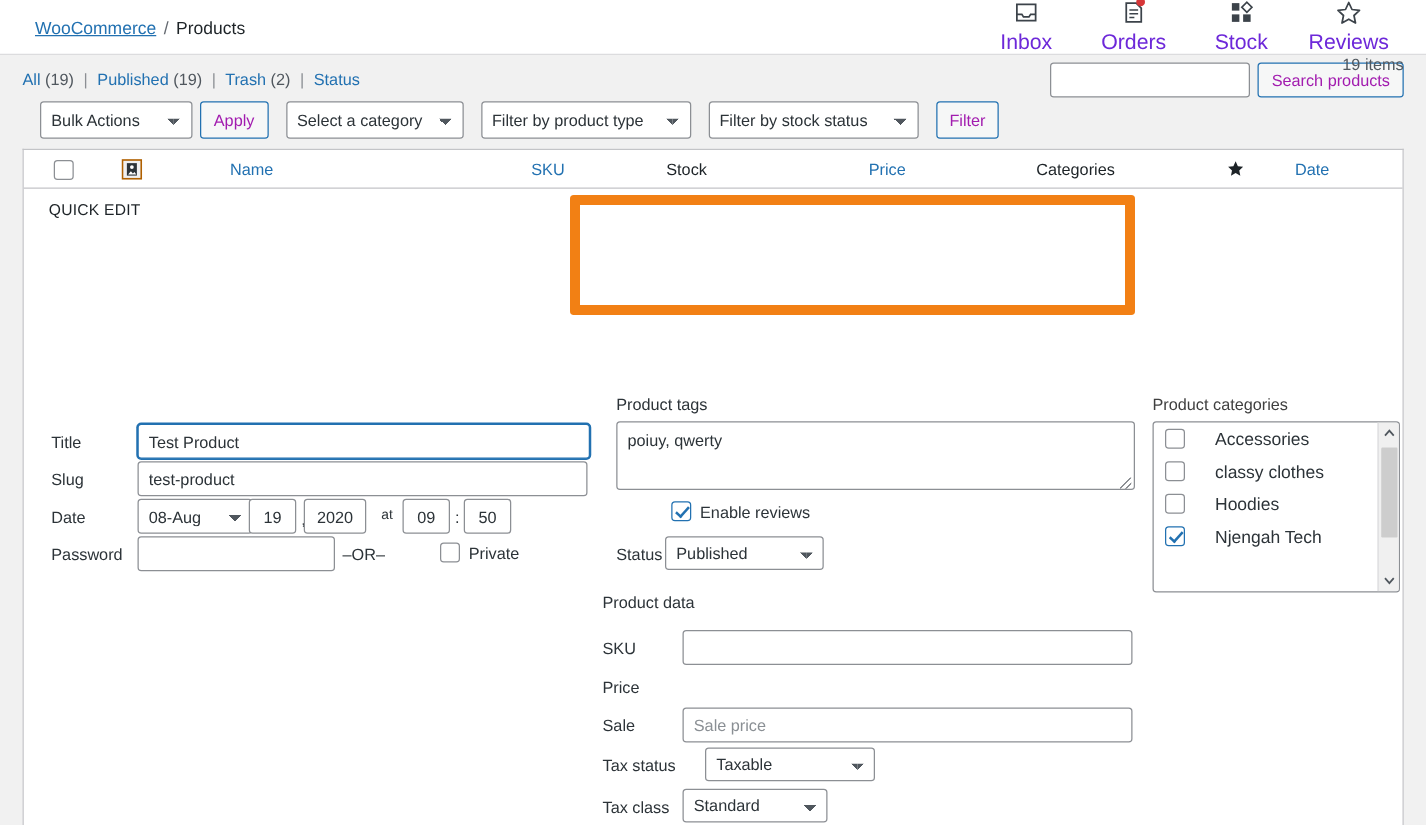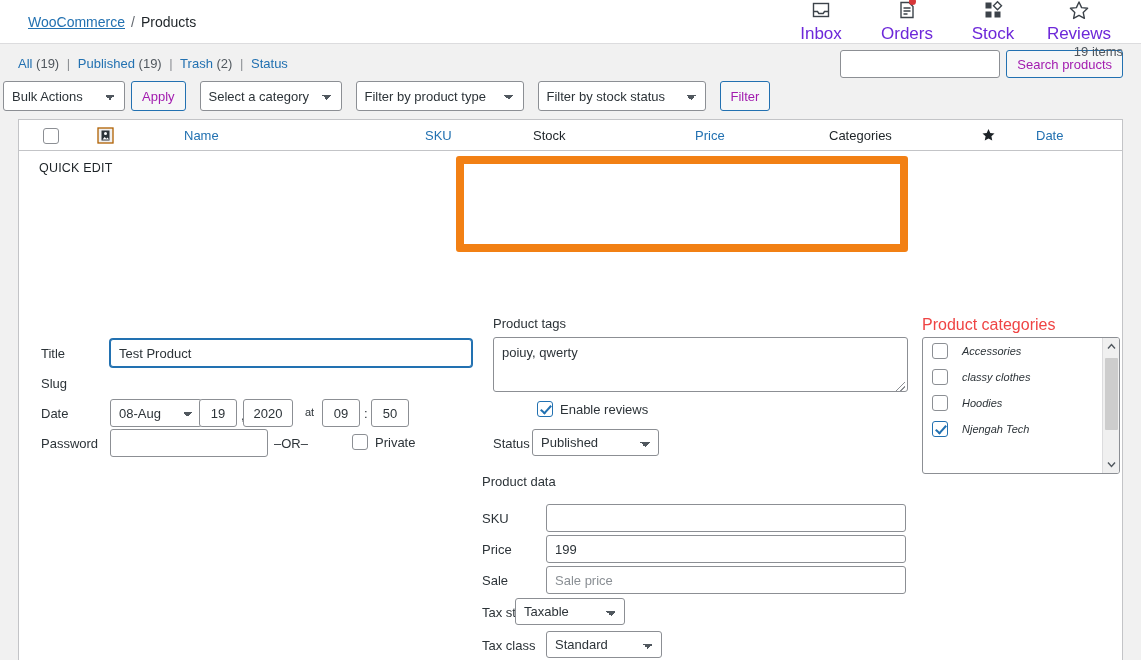--- a/index.html
+++ b/index.html
@@ -66,21 +66,21 @@
     height: 28px; padding: 0 10px;
     border: 1px solid #2271b1; border-radius: 3px;
     background: #f6f7f7; color: #a21caf;
     font-size: 13px; cursor: pointer; white-space: nowrap;
     font-family: "Liberation Sans", sans-serif;
   }
 
   
   .toolbar {
     display: flex; align-items: center; gap: 6px;
-    padding: 10px 18px 8px 3px;
+    padding: 10px 18px 8px 32px;
   }
   .sel {
     height: 30px; border: 1px solid #8c8f94; border-radius: 3px;
     background: #fff; color: #2c3338; font-size: 13px;
     padding: 0 26px 0 8px; cursor: pointer;
     font-family: "Liberation Sans", sans-serif;
     appearance: none; -webkit-appearance: none;
     background-image:
       linear-gradient(45deg, transparent 50%, #50575e 50%),
       linear-gradient(135deg, #50575e 50%, transparent 50%);
@@ -170,31 +170,30 @@
   }
 
   .highlight-box {
     position: absolute;
     border: 8px solid #f28014;
     border-radius: 3px;
     pointer-events: none;
     z-index: 5;
   }
 
-  .cat-label { position: absolute; font-size: 16px; color: #ef4444; }
+  .cat-label { position: absolute; font-size: 13px; color: #404040; }
   .cat-box {
     position: absolute; background: #fff;
     border: 1px solid #8c8f94; border-radius: 3px;
     overflow: hidden;
   }
   .cat-item {
-    display: flex; align-items: center; gap: 14px;
-    height: 26px; padding-left: 9px; font-size: 11px; color: #2c3338;
+    display: flex; align-items: center; gap: 24px;
+    height: 26px; padding-left: 9px; font-size: 14px; color: #2c3338;
     cursor: pointer;
-    font-style: italic;
   }
   .cat-item.child { padding-left: 26px; margin-top: 32px; }
   .scrollbar {
     position: absolute; right: 0; top: 0; width: 17px; height: 100%;
     background: #f0f0f0; border-left: 1px solid #dcdcde;
   }
   .sb-arrow {
     position: absolute; left: 0; width: 17px; height: 17px;
     display: flex; align-items: center; justify-content: center;
     color: #50575e; cursor: pointer;
@@ -331,20 +330,21 @@
   </div>
 
   <div class="quickedit">
 
     <div class="qe-title">QUICK EDIT</div>
 
     <div class="field-label" style="left:22px;top:195px">Title</div>
     <input class="txt focused" style="left: 91px; top: 188px; width: 362px;" value="Test Product">
 
     <div class="field-label" style="left:22px;top:225px">Slug</div>
+    <input class="txt" style="left: 91px; top: 218px; width: 360px;" value="test-product">
 
     <div class="field-label" style="left:22px;top:255px">Date</div>
     <select class="mini-sel" style="left:91px;top:248px;width:92px">
       <option>08-Aug</option>
     </select>
     <input class="txt" style="left: 180px; top: 248px; width: 38px; text-align: center;" value="19">
     <div class="inline-txt" style="left:222px;top:257px">,</div>
     <input class="txt" style="left: 224px; top: 248px; width: 50px; text-align: center;" value="2020">
     <div class="inline-txt" style="left:286px;top:255px;font-size:11px">at</div>
     <input class="txt" style="left: 303px; top: 248px; width: 38px; text-align: center;" value="09">
@@ -372,27 +372,26 @@
     <select class="mini-sel" style="left:513px;top:278px;width:127px;height:27px">
       <option>Published</option>
     </select>
 
     <div class="section-head" style="left:463px;top:323px">Product data</div>
 
     <div class="field-label" style="left:463px;top:360px">SKU</div>
     <input class="txt" style="left: 527px; top: 353px; width: 360px;" value="">
 
     <div class="field-label" style="left:463px;top:391px">Price</div>
-    <input class="txt" style="left: 527px; top: 384px; width: 360px;" value="199">
 
     <div class="field-label" style="left:463px;top:422px">Sale</div>
     <input class="txt" style="left: 527px; top: 415px; width: 360px;" placeholder="Sale price">
 
     <div class="field-label" style="left:463px;top:454px">Tax status</div>
-    <select class="mini-sel" style="left:496px;top:447px;width:110px;height:27px">
+    <select class="mini-sel" style="left:545px;top:447px;width:136px;height:27px">
       <option>Taxable</option>
     </select>
 
     <div class="field-label" style="left:463px;top:487px">Tax class</div>
     <select class="mini-sel" style="left:527px;top:480px;width:116px;height:27px">
       <option>Standard</option>
     </select>
 
     <div class="cat-label" style="left:903px;top:165px">Product categories</div>
     <div class="cat-box" style="left:903px;top:186px;width:198px;height:137px">

